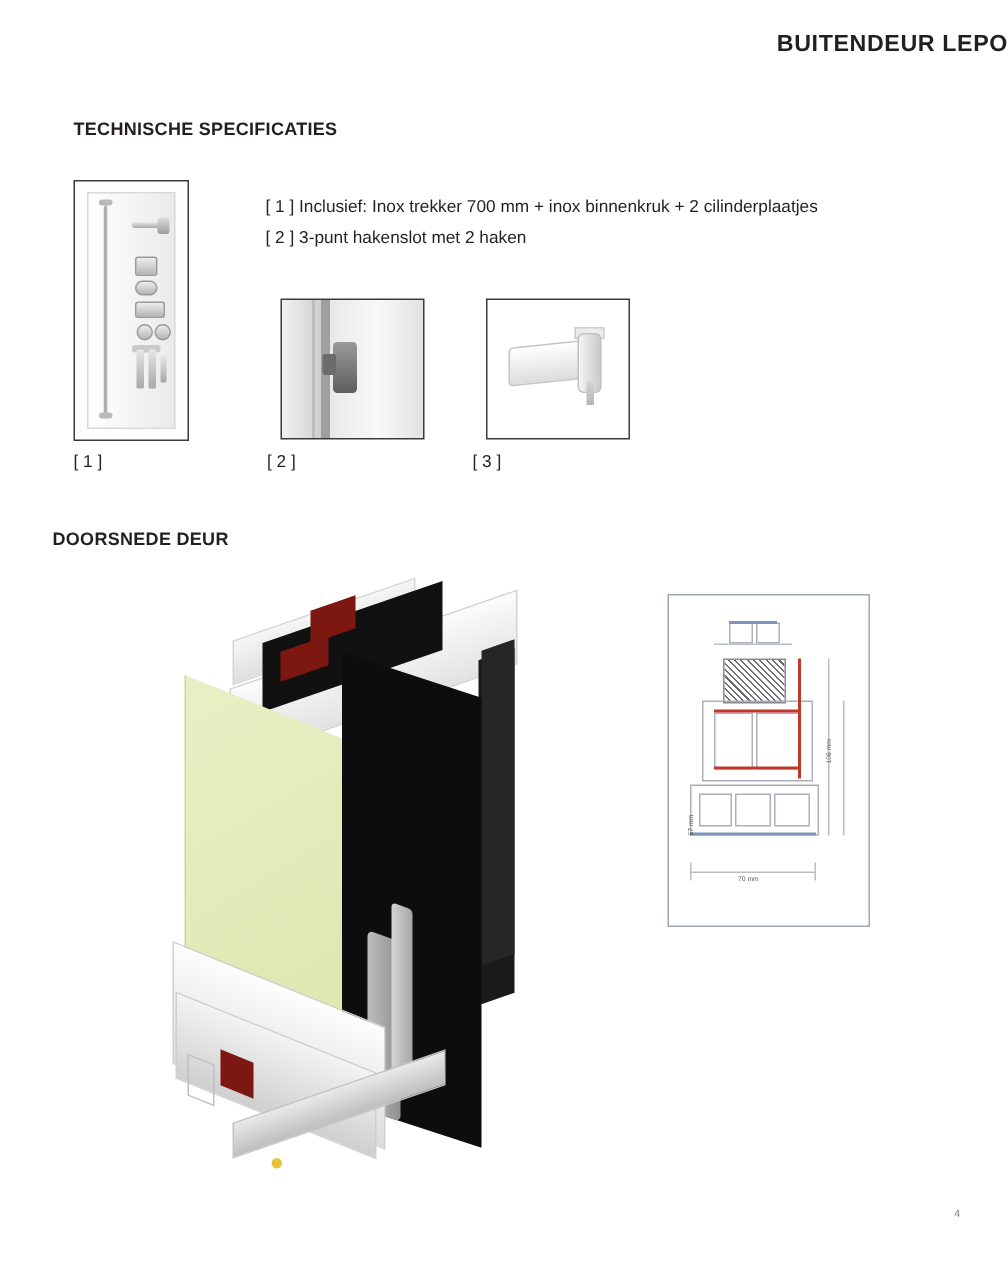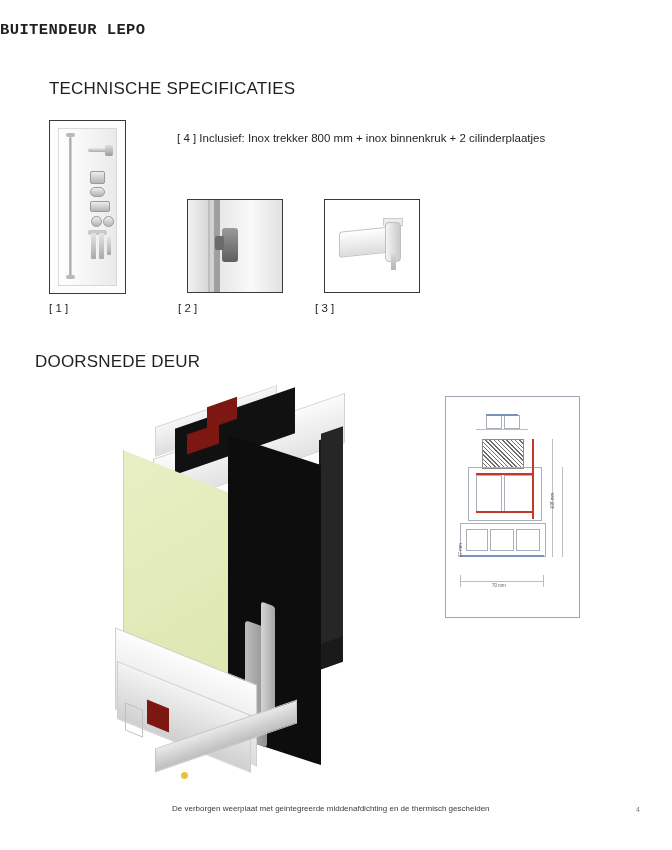--- a/index.html
+++ b/index.html
@@ -9,30 +9,29 @@
   body {
     width: 672px;
     height: 850px;
     background: #ffffff;
     font-family: "Liberation Sans", sans-serif;
     color: #231f20;
     position: relative;
     overflow: hidden;
   }
   .page-title {
-    text-align: left;
+    text-align: right;
     font-size: 15.5px;
     font-weight: bold;
     letter-spacing: 0.4px;
     margin: 21px 0 0 0;
-    font-family: Liberation Mono, monospace;
   }
   .section-heading {
-    font-size: 17px;
-    font-weight: normal;
+    font-size: 12px;
+    font-weight: bold;
     letter-spacing: 0.2px;
   }
   #spec-heading {
     position: absolute;
     left: 49px;
     top: 79px;
   }
   
   .spec-block {
     position: absolute;
@@ -471,21 +470,22 @@
     <div class="part p4"></div>
     <div class="part p5"></div>
     <div class="shead sh1"></div>
     <div class="shead sh2"></div>
     <div class="screw s1"></div>
     <div class="screw s2"></div>
     <div class="screw s3"></div>
   </div>
 
   <div class="spec-list">
-    <div class="row">[ 4 ]  Inclusief: Inox trekker 800 mm + inox binnenkruk + 2 cilinderplaatjes</div>
+    <div class="row">[ 1 ]  Inclusief: Inox trekker 700 mm + inox binnenkruk + 2 cilinderplaatjes</div>
+    <div class="row">[ 2 ]  3-punt hakenslot met 2 haken</div>
   </div>
 
   <div class="fig2">
     <div class="slab-a"></div>
     <div class="groove"></div>
     <div class="slab-b"></div>
     <div class="slab-c"></div>
     <div class="slab-d"></div>
     <div class="hook"></div>
   </div>
@@ -557,16 +557,15 @@
     <div class="grey-line" style="left:14px;top:178px;width:1px;height:12px;"></div>
     <div class="grey-line" style="left:97px;top:178px;width:1px;height:12px;"></div>
 
     <div class="dim-text dim-v" style="left:104px;top:112px;">108 mm</div>
     <div class="dim-text dim-v" style="left:12px;top:160px;">67 mm</div>
     <div class="dim-text" style="left:46px;top:186px;">70 mm</div>
   </div>
 </div>
 
 <div class="caption-note">
-  <div>De verborgen weerplaat met geintegreerde middenafdichting en de thermisch gescheiden</div>
 </div>
 
 <div class="tiny-mark">4</div>
 
 </body></html>

